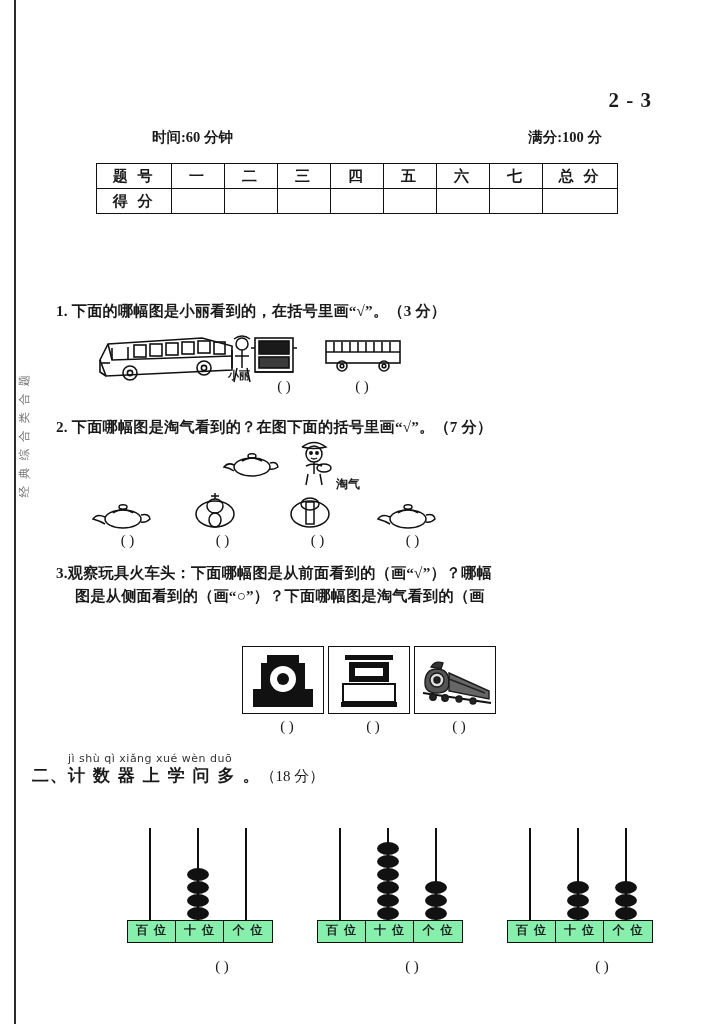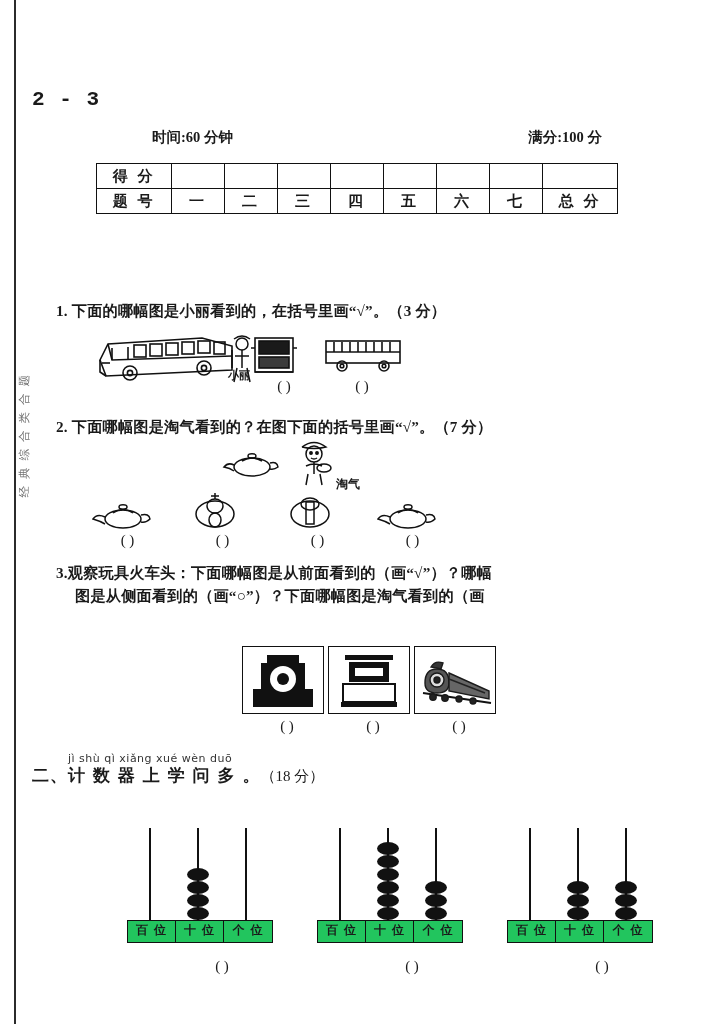--- a/index.html
+++ b/index.html
@@ -48,22 +48,22 @@
     left: 32px;
     top: 0;
     width: 650px;
     height: 1024px;
   }
 
   .doc-title {
     position: absolute;
     left: 0; top: 88px;
     width: 620px;
-    text-align: left;
-    font-family: Liberation Mono, monospace;
+    text-align: right;
+    font-family: Liberation Serif, serif;
     font-weight: bold;
     font-size: 21px;
     letter-spacing: 1px;
   }
 
   .meta-row {
     position: absolute;
     left: 120px; top: 128px;
     width: 450px;
     display: flex;
@@ -166,21 +166,21 @@
     width: 22px;
     height: 13px;
     background: #111;
     border-radius: 50%;
   }
   .base {
     position: absolute;
     display: flex;
     border: 1.6px solid #111;
     box-sizing: border-box;
-    background: #22c55e;
+    background: #86efac;
   }
   .base .cell {
     width: 48px;
     height: 21px;
     border-right: 1.6px solid #111;
     box-sizing: border-box;
     font-size: 12px;
     font-weight: bold;
     text-align: center;
     line-height: 19px;
@@ -201,40 +201,40 @@
   <div class="doc-title">2 - 3</div>
 
   <div class="meta-row">
     <span>时间:60 分钟</span>
     <span>满分:100 分</span>
   </div>
 
   <table class="score-table">
     <tbody>
         <tr>
-      <td class="lbl">得 分</td>
-      <td class="col"></td>
-      <td class="col"></td>
-      <td class="col"></td>
-      <td class="col"></td>
-      <td class="col"></td>
-      <td class="col"></td>
-      <td class="col"></td>
-      <td class="tot"></td>
-    </tr>
-    <tr>
       <td class="lbl">题 号</td>
       <td class="col">一</td>
       <td class="col">二</td>
       <td class="col">三</td>
       <td class="col">四</td>
       <td class="col">五</td>
       <td class="col">六</td>
       <td class="col">七</td>
       <td class="tot">总 分</td>
+    </tr>
+    <tr>
+      <td class="lbl">得 分</td>
+      <td class="col"></td>
+      <td class="col"></td>
+      <td class="col"></td>
+      <td class="col"></td>
+      <td class="col"></td>
+      <td class="col"></td>
+      <td class="col"></td>
+      <td class="tot"></td>
     </tr>
   </tbody>
     </table>
 
 
   <div class="q" style="left:24px; top:300px; width:610px;">
     <span class="num">1.</span>
     <span>下面的哪幅图是小丽看到的，在括号里画“√”。（3 分）</span>
   </div>
 

